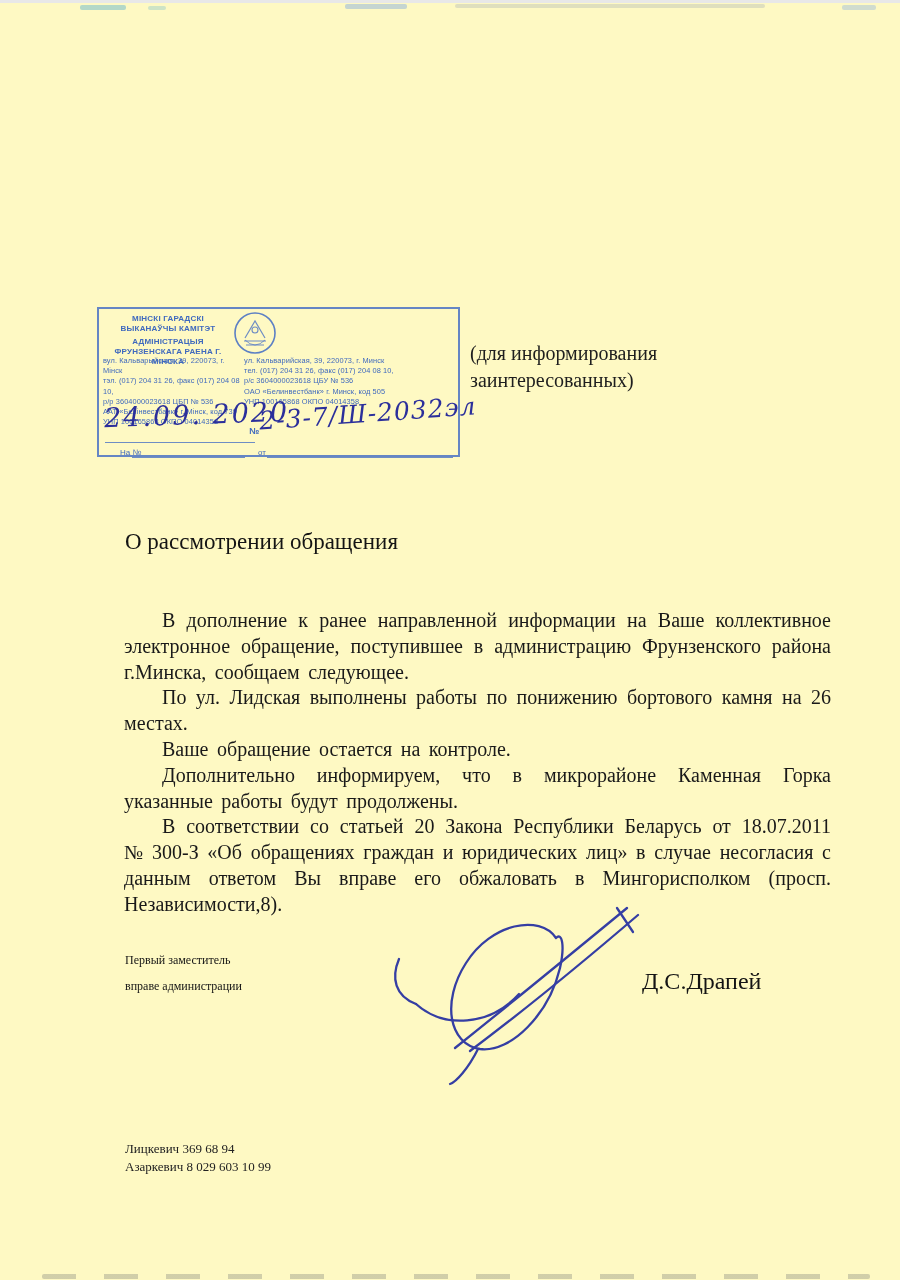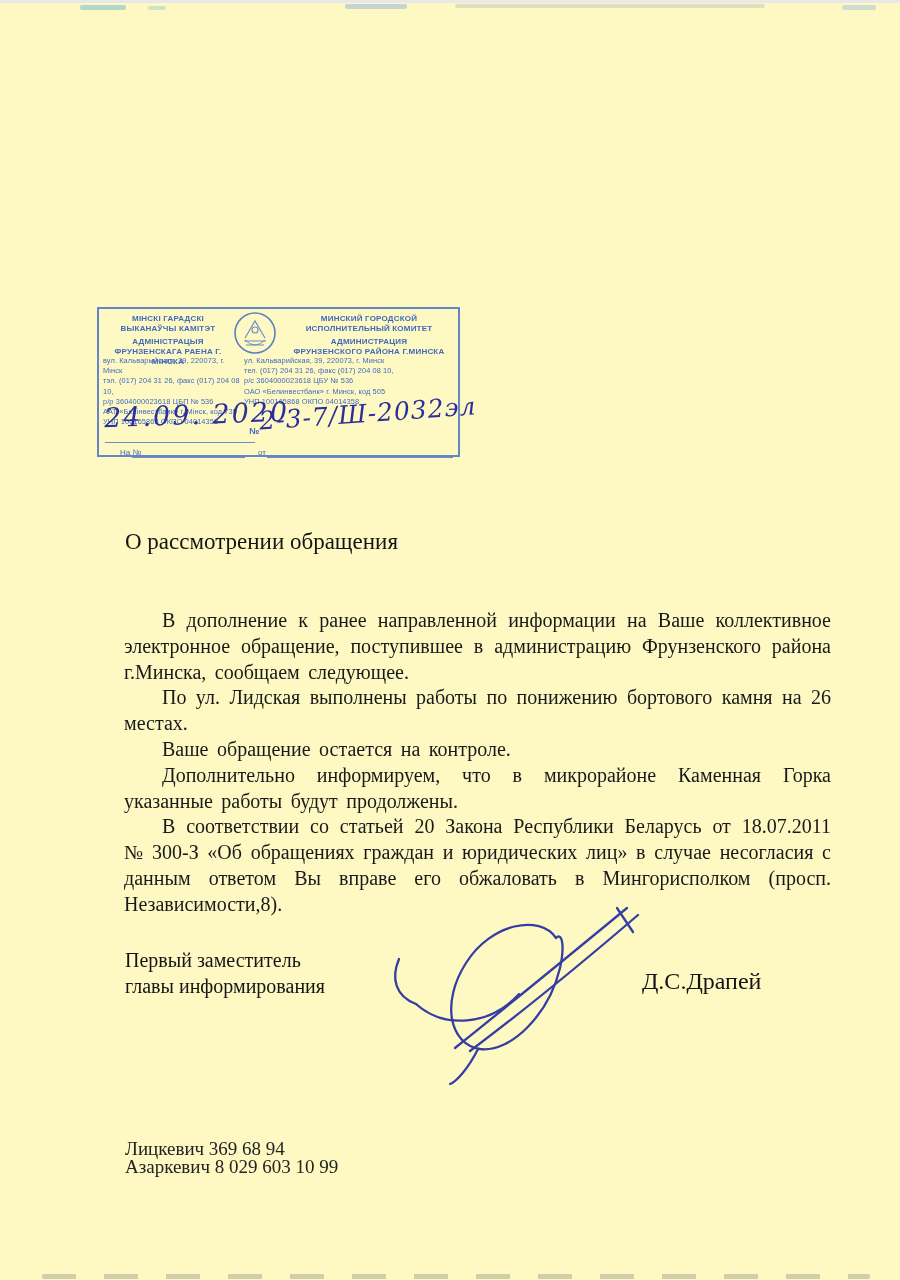--- a/index.html
+++ b/index.html
@@ -41,24 +41,24 @@
   .ref-row{position:absolute;left:0;top:136px;width:359px;height:14px;font-size:8px;}
   .ref-label{position:absolute;left:6px;top:3px;padding-left:15px;}
   .ref-line1{position:absolute;left:33px;top:12px;width:113px;border-bottom:1px solid rgba(74,114,196,.8);}
   .ref-from{position:absolute;left:159px;top:3px;}
   .ref-line2{position:absolute;left:168px;top:12px;width:186px;border-bottom:1px solid rgba(74,114,196,.8);}
   
   .annotation{position:absolute;left:470px;top:337px;width:280px;font-size:20px;line-height:27px;white-space:pre-line;color:#1e1e1e;}
   .subject{position:absolute;left:125px;top:526px;font-size:23px;color:#141414;}
   .body-text{position:absolute;left:124px;top:605px;width:707px;font-size:20px;line-height:25.8px;word-spacing:3.5px;color:#191919;}
   .body-text p{margin:0;text-indent:38px;text-align:justify;font-family:Liberation Serif, serif;}
-  .signer{position:absolute;left:125px;top:944px;font-size:20px;line-height:26px;color:#141414;}
+  .signer{position:absolute;left:125px;top:944px;font-size:12px;line-height:26px;color:#141414;}
   .signer-name{position:absolute;left:642px;top:965px;font-size:24px;color:#141414;}
   .signature-svg{position:absolute;left:380px;top:880px;}
-  .footer{position:absolute;left:125px;top:1137px;font-size:19px;line-height:18px;color:#222;}
+  .footer{position:absolute;left:125px;top:1137px;font-size:13px;line-height:18px;color:#222;}
 </style>
 </head>
 <body>
 
 <div class="page">
 
   <div class="art art-a"></div>
   <div class="art art-b"></div>
   <div class="art art-c"></div>
   <div class="art art-d"></div>
@@ -74,26 +74,20 @@
     </div>
 
     <svg class="emblem" width="46" height="46" viewBox="0 0 46 46">
       <circle cx="23" cy="23" r="20" fill="none" stroke="#4a72c4" stroke-width="1.6" opacity=".9"></circle>
       <path d="M 13 28 L 23 11 L 33 28" fill="none" stroke="#4a72c4" stroke-width="1.2" opacity=".8"></path>
       <circle cx="23" cy="20" r="3" fill="none" stroke="#4a72c4" stroke-width="1.1" opacity=".8"></circle>
       <path d="M 12 31 H 34 M 14 35 H 32" fill="none" stroke="#4a72c4" stroke-width="1.1" opacity=".8"></path>
       <path d="M 13 30 Q 23 40 33 30" fill="none" stroke="#4a72c4" stroke-width="1" opacity=".7"></path>
     </svg>
 
-    <div class="org org-ru">
-      <div>МИНСКИЙ ГОРОДСКОЙ</div>
-      <div>ИСПОЛНИТЕЛЬНЫЙ КОМИТЕТ</div>
-      <div class="gap">АДМИНИСТРАЦИЯ</div>
-      <div>ФРУНЗЕНСКОГО РАЙОНА Г.МИНСКА</div>
-    </div>
 
     <div class="addr addr-by">
       <div>вул. Кальварыйская, 39, 220073, г. Мінск</div>
       <div>тэл. (017) 204 31 26, факс (017) 204 08 10,</div>
       <div>р/р 3604000023618 ЦБП № 536</div>
       <div>ААТ «Белінвестбанк» г. Мінск, код 739</div>
       <div>УНП 100165868 ОКПО 04014358</div>
     </div>
     <div class="addr addr-ru">
       <div>ул. Кальварийская, 39, 220073, г. Минск</div>
@@ -109,34 +103,36 @@
     <div class="hw hw-number">2-3-7/Ш-2032эл</div>
 
     <div class="ref-row">
       <span class="ref-label">На №</span>
       <span class="ref-line1"></span>
       <span class="ref-from">от</span>
       <span class="ref-line2"></span>
     </div>
   </div>
 
+  <div class="annotation">(для информирования
+заинтересованных)</div>
 
   <div class="subject">О рассмотрении обращения</div>
 
   <div class="body-text">
     <p>В дополнение к ранее направленной информации на Ваше коллективное электронное обращение, поступившее в администрацию Фрунзенского района г.Минска, сообщаем следующее.</p>
     <p>По ул. Лидская выполнены работы по понижению бортового камня на 26 местах.</p>
     <p>Ваше обращение остается на контроле.</p>
     <p>Дополнительно информируем, что в микрорайоне Каменная Горка указанные работы будут продолжены.</p>
     <p>В соответствии со статьей 20 Закона Республики Беларусь от 18.07.2011 № 300-З «Об обращениях граждан и юридических лиц» в случае несогласия с данным ответом Вы вправе его обжаловать в Мингорисполком (просп. Независимости,8).</p>
   </div>
 
   <div class="signer">
     <div>Первый заместитель</div>
-    <div>главы информирования</div>
+    <div>вправе администрации</div>
   </div>
   <div class="signer-name">Д.С.Драпей</div>
 
   <svg class="signature-svg" width="280" height="210" viewBox="0 0 280 210">
     <g fill="none" stroke="#2b35a2" stroke-width="2.3" stroke-linecap="round" opacity=".95">
       <path d="M 19 76 C 11 95, 15 113, 36 121" stroke="#2b35a2"></path>
       <path d="M 36 121 C 64 146, 110 143, 139 111" stroke="#2b35a2"></path>
       <path d="M 176 55 C 160 31, 111 40, 86 80 C 61 119, 69 161, 100 166 C 131 170, 169 131, 180 85 C 185 62, 182 49, 176 55" stroke="#2b35a2"></path>
       <path d="M 75 165 C 130 121, 196 67, 247 25" stroke="#2b35a2"></path>
       <path d="M 90 168 C 146 126, 209 74, 258 32" stroke="#2b35a2"></path>

